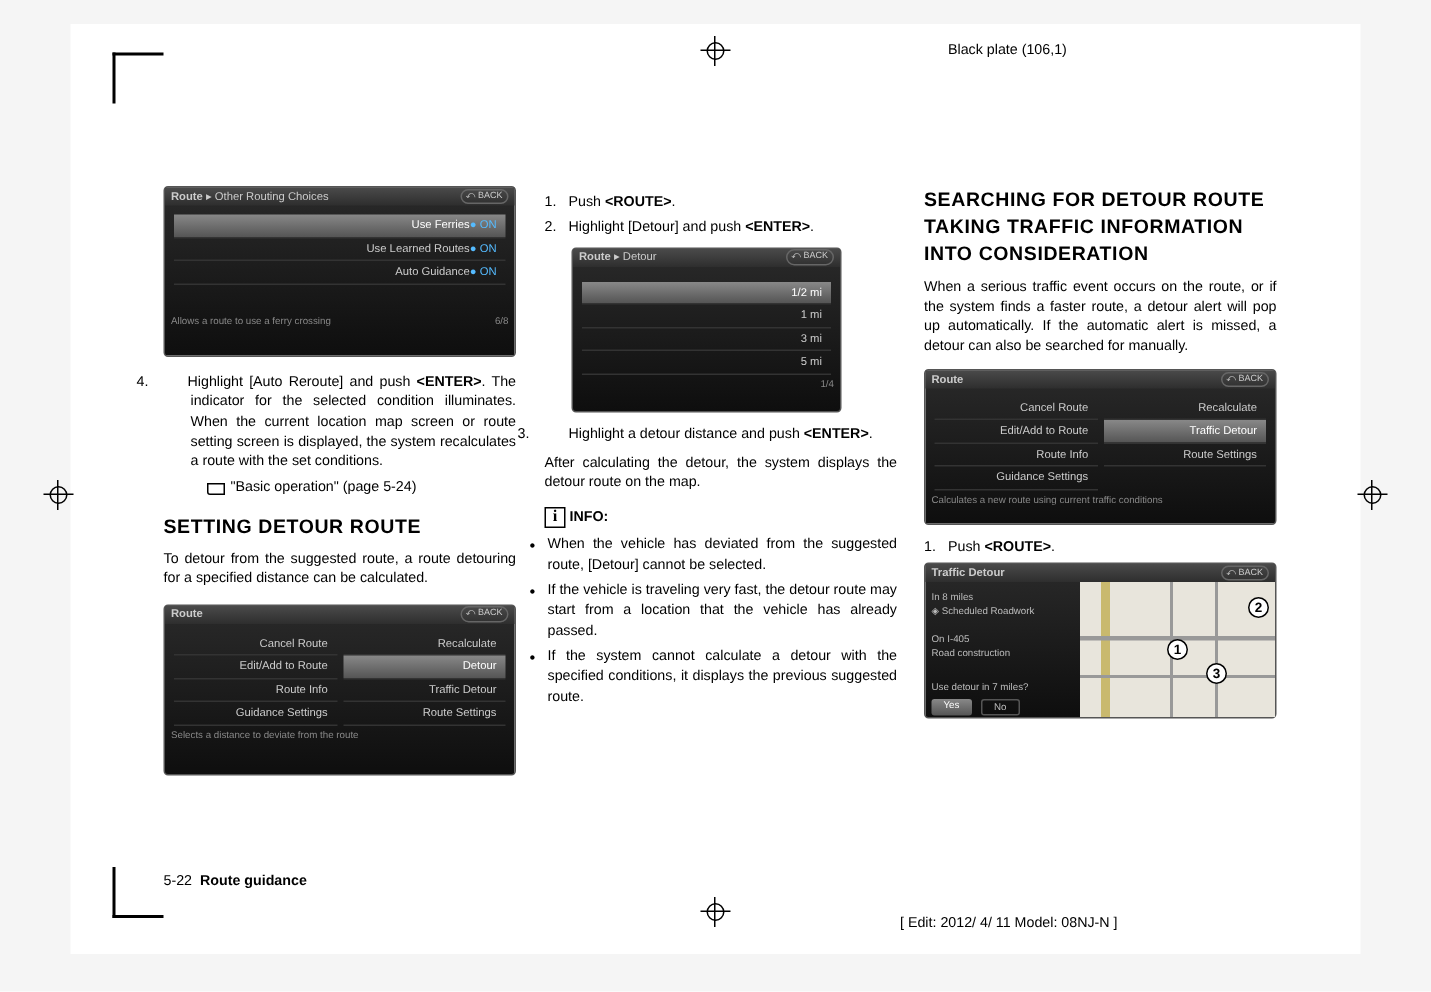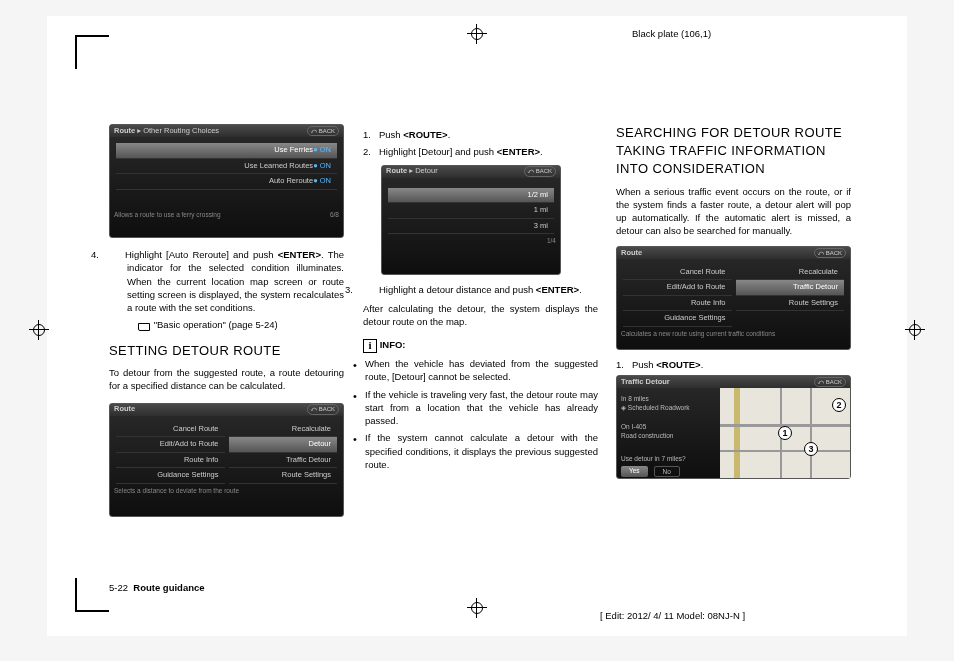--- a/index.html
+++ b/index.html
@@ -33,21 +33,21 @@
 .shot{background:linear-gradient(#2a2a2a,#0e0e0e);border:1px solid #555;border-radius:3px}
 .shot-hdr{background:linear-gradient(#4a4a4a,#2e2e2e);color:#ccc;font-size:7.5px;padding:1px 4px;display:flex;justify-content:space-between;align-items:center;height:12px}
 .shot-row{color:#ccc;font-size:7.5px;padding:2px 6px;border-bottom:1px solid #333;display:flex;justify-content:flex-end;align-items:center}
 .shot-row.sel{background:linear-gradient(#888,#555);color:#fff}
 .shot-ftr{color:#888;font-size:6.5px;padding:2px 4px}
 .back-pill{font-size:6px;border:1px solid #666;border-radius:7px;padding:0 3px;color:#ccc}
 .dot-on{color:#5bf}
 
 .step{margin:4px 0;text-align:justify}
 .step-num{display:inline-block;width:16px}
-.h1{font-size:13px;letter-spacing:0.4px;margin:10px 0 6px;font-weight:400}
+.h1{font-size:13px;letter-spacing:0.4px;margin:10px 0 6px;font-weight:700}
 .info-ico{display:inline-block;width:14px;height:14px;border:1.5px solid #000;text-align:center;line-height:11px;font-weight:bold;font-family:serif;font-size:11px;vertical-align:middle}
 .bullet{margin:4px 0 4px 2px;text-align:justify;position:relative}
 .bullet:before{content:'•';position:absolute;left:-12px;top:1px;font-size:11px}
 .footer-pg{position:absolute;left:109px;top:582px;font-size:9.5px}
 .ref-ico{display:inline-block;width:14px;height:10px;vertical-align:middle;position:relative}
 .ref-ico:before{content:'';position:absolute;left:1px;top:2px;width:10px;height:6px;border:1px solid #000;border-radius:0 0 0 2px}
 .just{text-align:justify}
 
 
 .map{position:relative;margin-top:4px}
@@ -96,21 +96,21 @@
     <div style="padding:6px 6px 0">
       <div class="shot-row sel">
           <span>Use Ferries</span>
           <span class="dot-on">● <span>ON</span></span>
         </div>
       <div class="shot-row">
           <span>Use Learned Routes</span>
           <span class="dot-on">● <span>ON</span></span>
         </div>
       <div class="shot-row">
-          <span>Auto Reroute</span>
+          <span>Auto Guidance</span>
           <span class="dot-on">● <span>ON</span></span>
         </div>
     </div>
     <div class="shot-ftr" style="display:flex;justify-content:space-between;margin-top:18px">
         <span>Allows a route to use a ferry crossing</span>
         <span>6/8</span>
       </div>
   </div>
 
   <div class="step just" style="margin-top:10px;padding-left:18px;text-indent:-18px"><span class="step-num">4.</span><span>Highlight [Auto Reroute] and push <b>&lt;ENTER&gt;</b>. The indicator for the selected condition illuminates. When the current location map screen or route setting screen is displayed, the system recalculates a route with the set conditions.</span></div>
@@ -148,20 +148,21 @@
 
   <div class="shot" style="height:110px;width:180px;margin:6px 0 8px 18px">
     <div class="shot-hdr">
         <span><b>Route</b> ▸ <span>Detour</span></span>
         <span class="back-pill">⤺ <span>BACK</span></span>
       </div>
     <div style="padding:10px 6px 0">
       <div class="shot-row sel">1/2 mi</div>
       <div class="shot-row">1 mi</div>
       <div class="shot-row">3 mi</div>
+      <div class="shot-row">5 mi</div>
     </div>
     <div class="shot-ftr" style="text-align:right">1/4</div>
   </div>
 
   <div class="step just" style="padding-left:18px;text-indent:-18px"><span class="step-num">3.</span>Highlight a detour distance and push <b>&lt;ENTER&gt;</b>.</div>
   <div class="just" style="margin-top:6px">After calculating the detour, the system displays the detour route on the map.</div>
 
   <div style="margin-top:10px"><span class="info-ico">i</span> <b>INFO:</b></div>
   <div class="bullet">When the vehicle has deviated from the suggested route, [Detour] cannot be selected.</div>
   <div class="bullet">If the vehicle is traveling very fast, the detour route may start from a location that the vehicle has already passed.</div>

